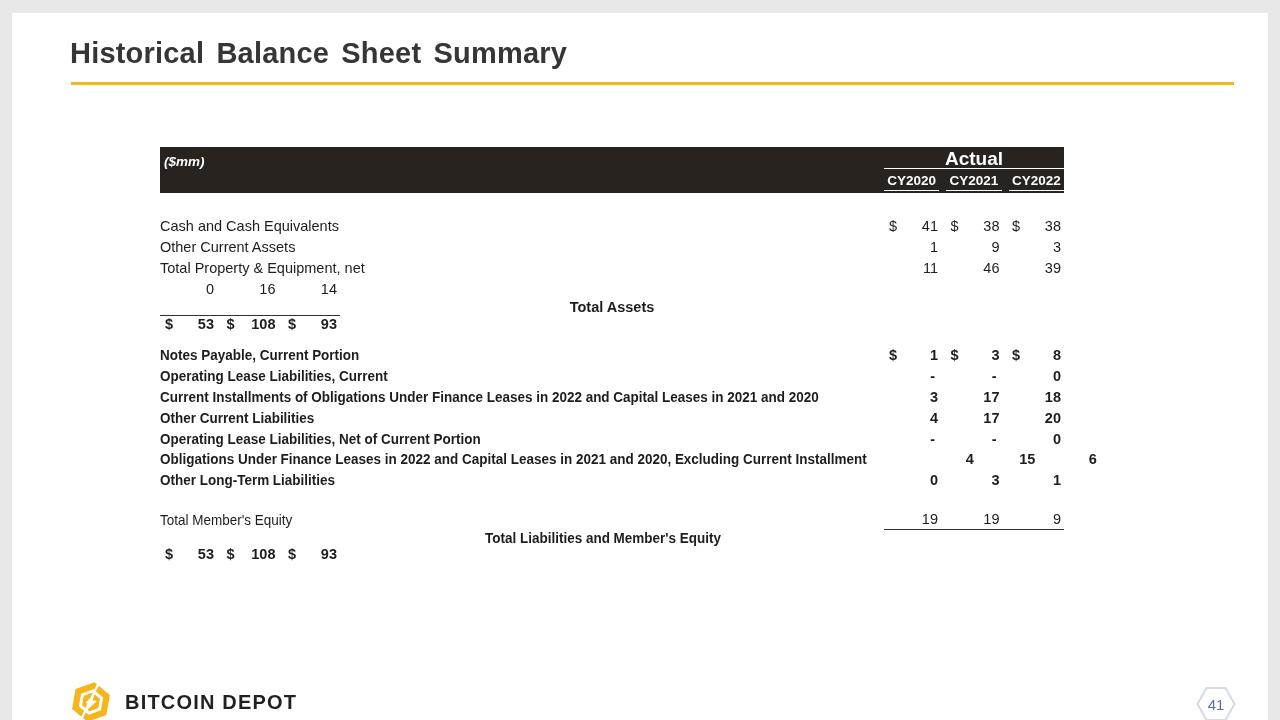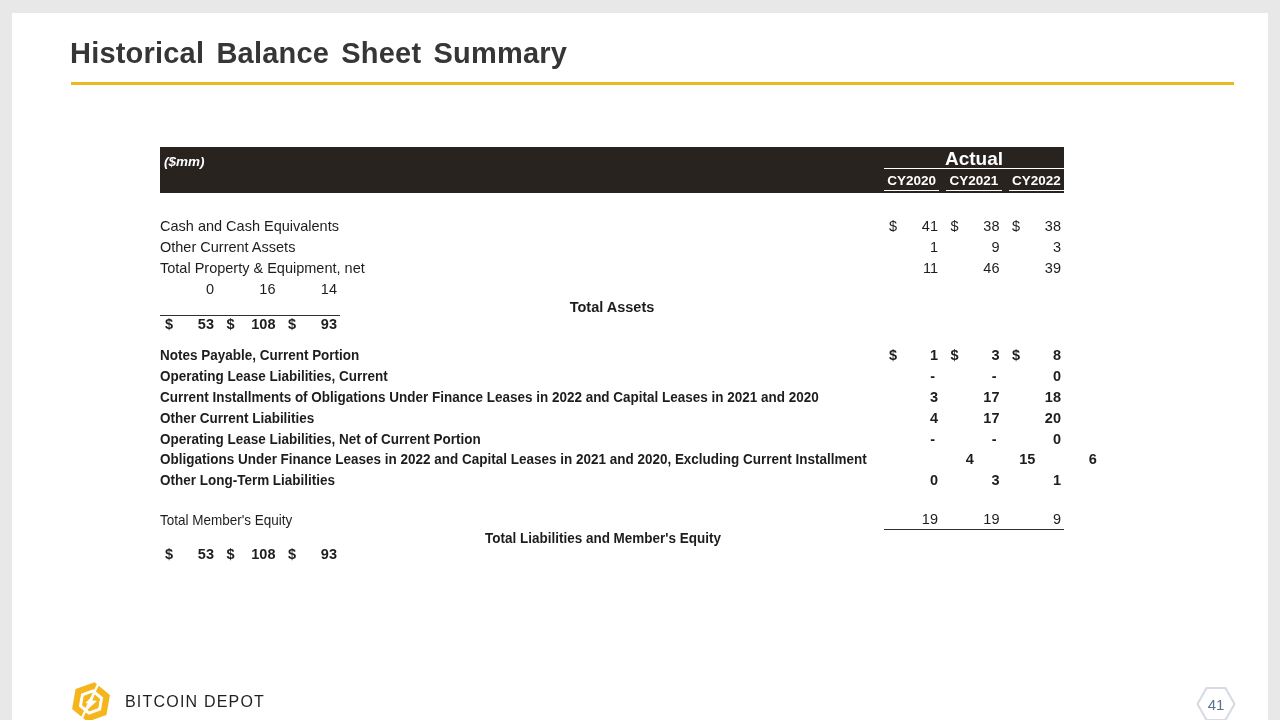--- a/index.html
+++ b/index.html
@@ -53,21 +53,21 @@
   .cell{
     width:57px;display:flex;justify-content:space-between;
     padding:0 3px 0 5px;box-sizing:border-box;
   }
   .val.dash{padding-right:3px;}
   
   .logo{
     position:absolute;left:56px;top:666px;display:flex;align-items:center;gap:11px;
   }
   .logo-text{
-    font-size:16px;font-weight:normal;color:#231f20;letter-spacing:1.2px;white-space:nowrap;
+    font-size:20px;font-weight:bold;color:#231f20;letter-spacing:1.2px;white-space:nowrap;
   }
   .page-badge{position:absolute;left:1184px;top:673px;width:40px;height:36px;}
   .page-badge .num{
     position:absolute;left:0;top:0;width:40px;height:36px;
     display:flex;align-items:center;justify-content:center;
     font-size:15px;color:#5a7193;
   }
 </style>
 </head>
 <body>

